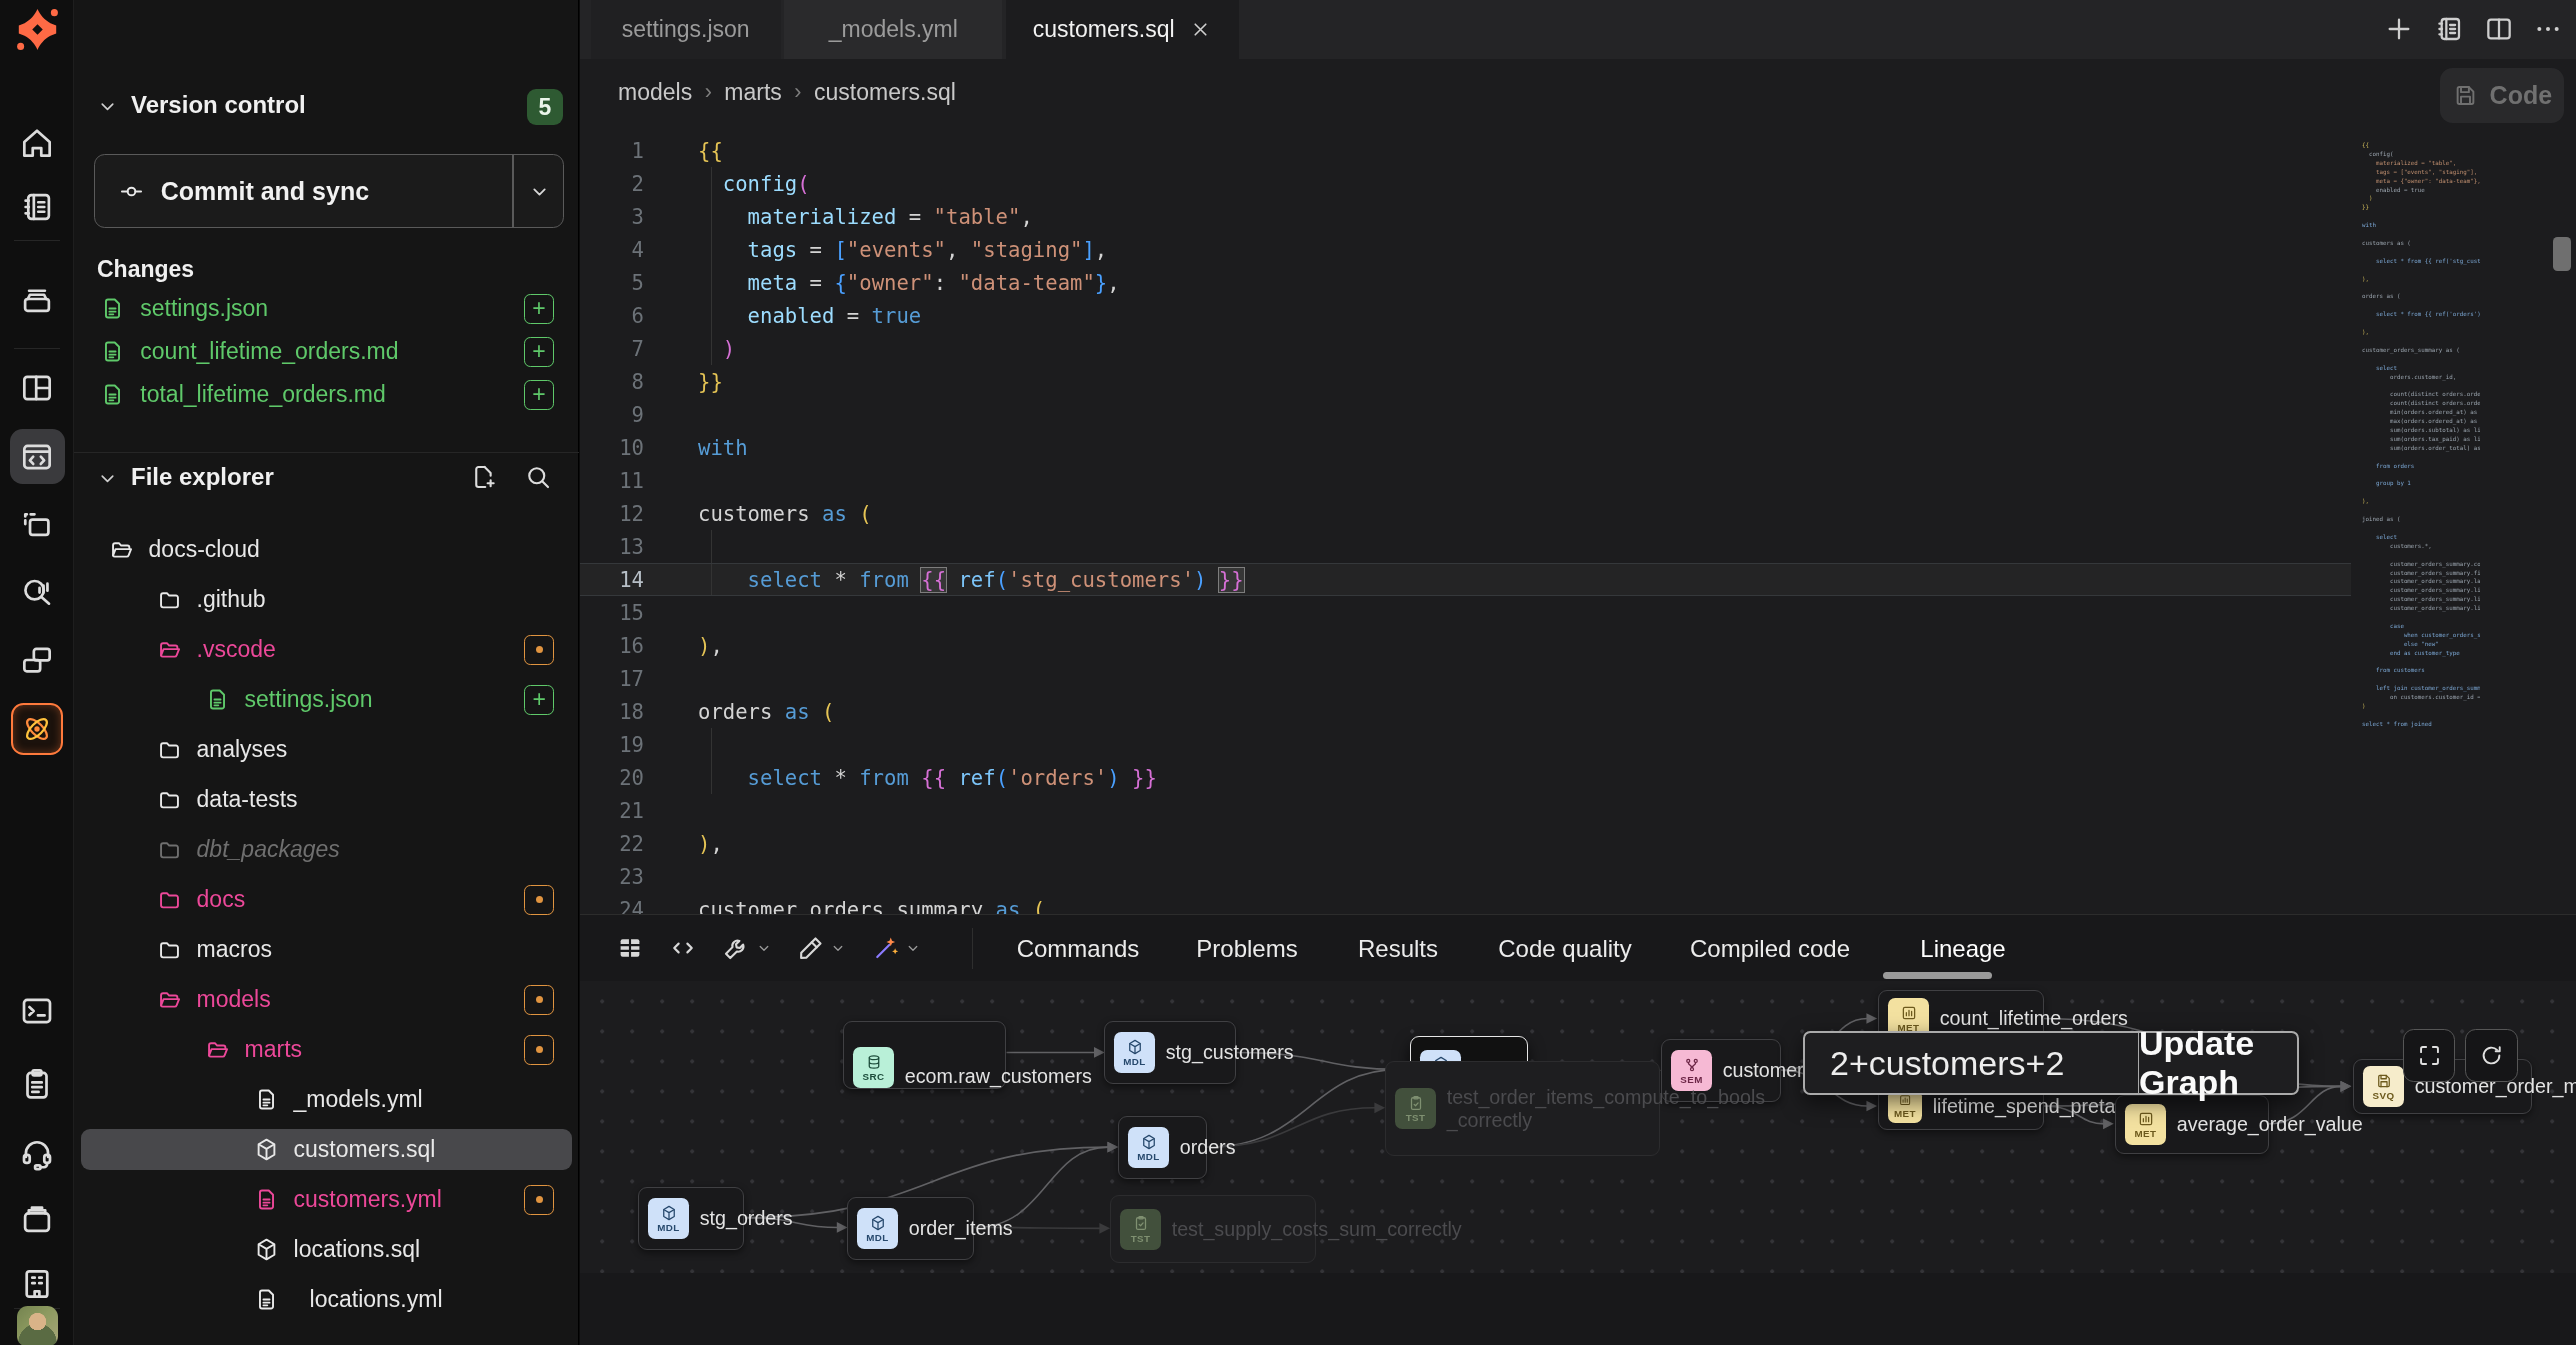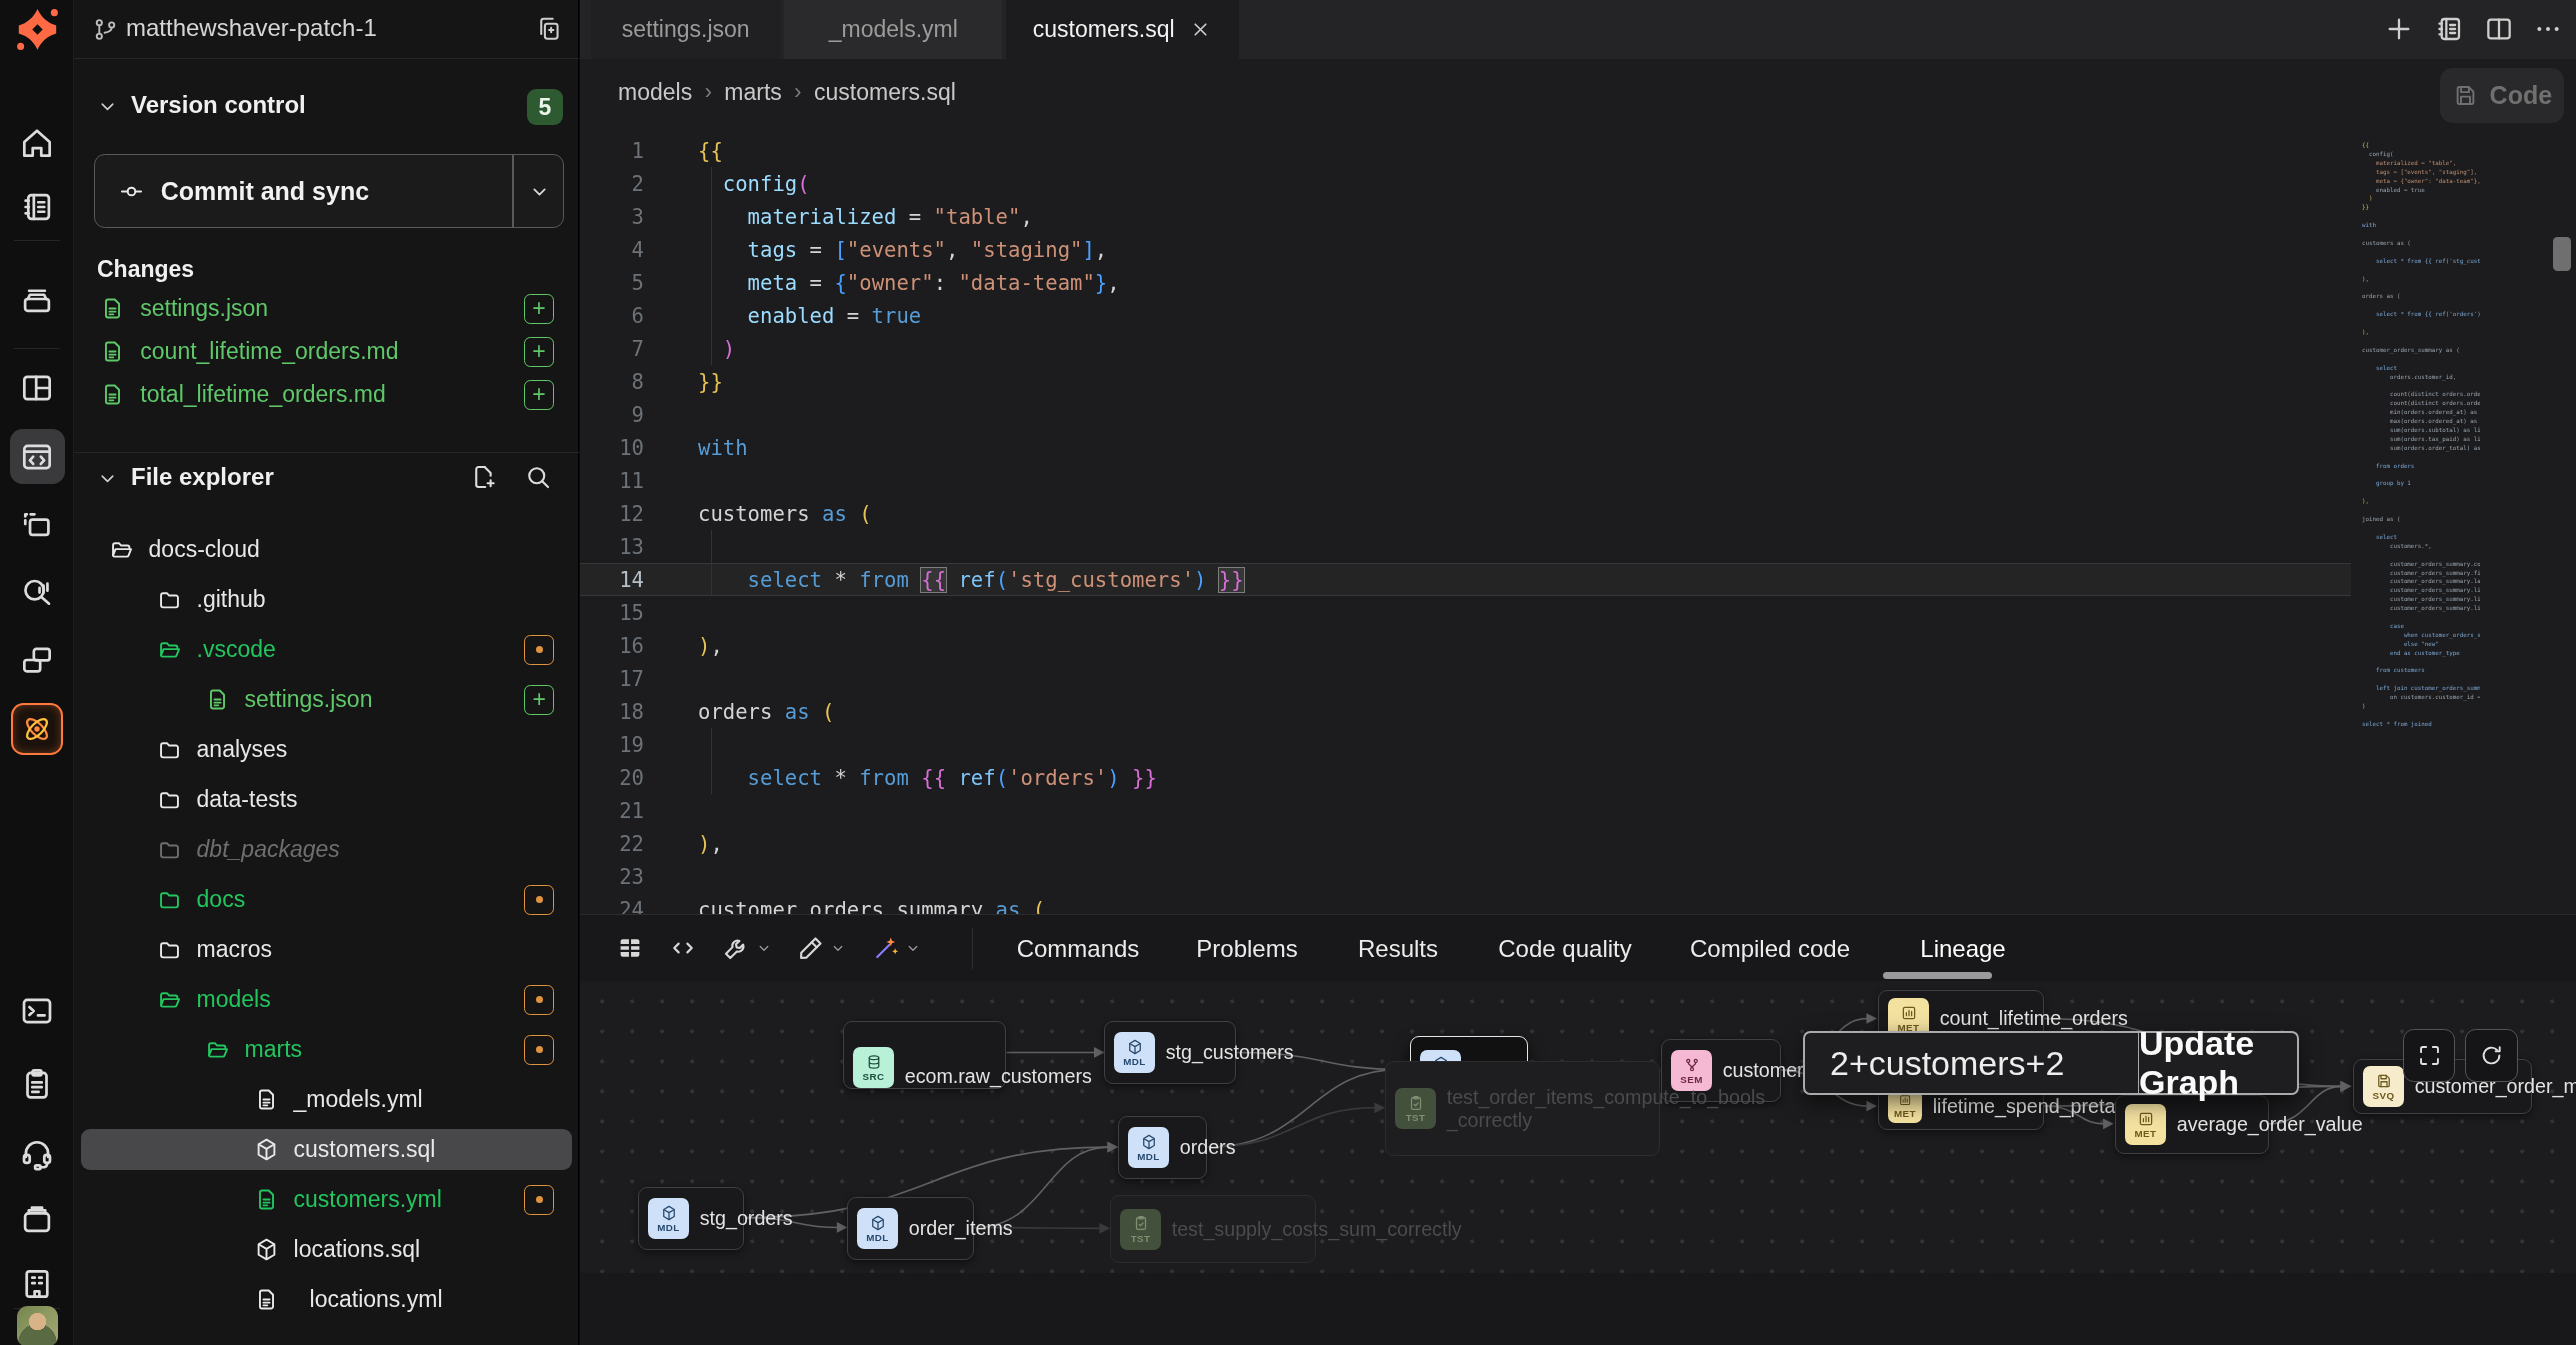--- a/index.html
+++ b/index.html
@@ -36,21 +36,21 @@
   #changes-label { color:#f0f0f0; font-size:23px; font-weight:700; }
   .chg-row { left:0; width:505px; height:43px; display:flex; align-items:center; color:#5fc96a; font-size:23px; cursor:pointer; }
   .plus-box { position:absolute; right:25px; width:30px; height:30px; border:1.8px solid #5fc96a; border-radius:6.3px;
     color:#5fc96a; display:flex; align-items:center; justify-content:center; font-size:23px; line-height:1; }
   .dot-box { position:absolute; right:25px; width:30px; height:30px; border:1.8px solid #e09440; border-radius:6.3px;
     display:flex; align-items:center; justify-content:center; }
   .dot-box i { width:7.2px; height:7.2px; border-radius:50%; background:#e09440; }
   #sb-divider { left:0; top:452px; width:505px; height:0.9px; background:#262626; }
   .tree-row { left:7.2px; width:491px; height:41px; display:flex; align-items:center; font-size:23px; cursor:pointer; border-radius:9px; }
   .tree-row.sel { background:#48484b; }
-  .tr-white { color:#e8e8e8; } .tr-orange { color:#22c55e; } .tr-green { color:#5fc96a; }
+  .tr-white { color:#e8e8e8; } .tr-orange { color:#ec4899; } .tr-green { color:#5fc96a; }
   .tr-muted { color:#6f6f6f; font-style:italic; }
 
   
   #main { left:580px; top:0; width:1996px; height:1345px; background:#1c1c1e; }
   #tabstrip { left:0; top:0; width:1996px; height:59px; background:#242426; display:flex; }
   .tab { height:59px; display:flex; align-items:center; justify-content:center; gap:14.3px; font-size:23px; color:#9b9b9b; cursor:pointer; }
   .tab.active { color:#f2f2f2; }
   .strip-icon { position:absolute; top:12.5px; color:#cfcfcf; cursor:pointer; }
 
   
@@ -234,38 +234,20 @@
       <div class="abs rail-sep" style="top: 1308px;"></div>
       <div class="abs rail-item" style="top: 1298px;">
         <span class="box">
           <div id="avatar"></div>
         </span>
       </div>
     </div>
 </div>
 
 <div id="sidebar" class="abs">
-  <div id="branch-row" class="abs">
-    <span class="abs" style="left:18px;top:16px;color:#bdbdbd">
-      <svg class="ic" width="27" height="27" viewBox="0 0 24 24">
-          <circle cx="6.5" cy="6" r="2.3"></circle>
-          <circle cx="6.5" cy="18" r="2.3"></circle>
-          <circle cx="17.5" cy="8" r="2.3"></circle>
-          <path d="M6.5 8.3v7.4M17.5 10.3c0 3.2-3.4 4.2-6.3 4.6"></path>
-        </svg>
-    </span>
-    <span class="abs txt" style="left:52px;top:14.3px">matthewshaver-patch-1</span>
-    <span class="abs" style="left:460px;top:14.3px;color:#cfcfcf">
-      <svg class="ic" width="29" height="29" viewBox="0 0 24 24">
-          <rect x="9" y="8" width="10.5" height="12.5" rx="2"></rect>
-          <path d="M6 16.5V6a2 2 0 0 1 2-2h7.5"></path>
-          <path d="M12.5 13.2h3.5M14.2 11.5v3.5"></path>
-        </svg>
-    </span>
-  </div>
 
   <span class="abs" style="left:21.5px;top:95px;color:#cfcfcf">
     <svg class="ic" width="23" height="23" viewBox="0 0 24 24">
         <path d="M6.5 9.5 12 15l5.5-5.5"></path>
       </svg>
   </span>
   <span class="abs sec-title" style="left:57px;top:91px">Version control</span>
   <div class="abs" id="vc-badge" style="left:453px;top:89px">5</div>
 
   <div class="abs" id="commit-btn">

